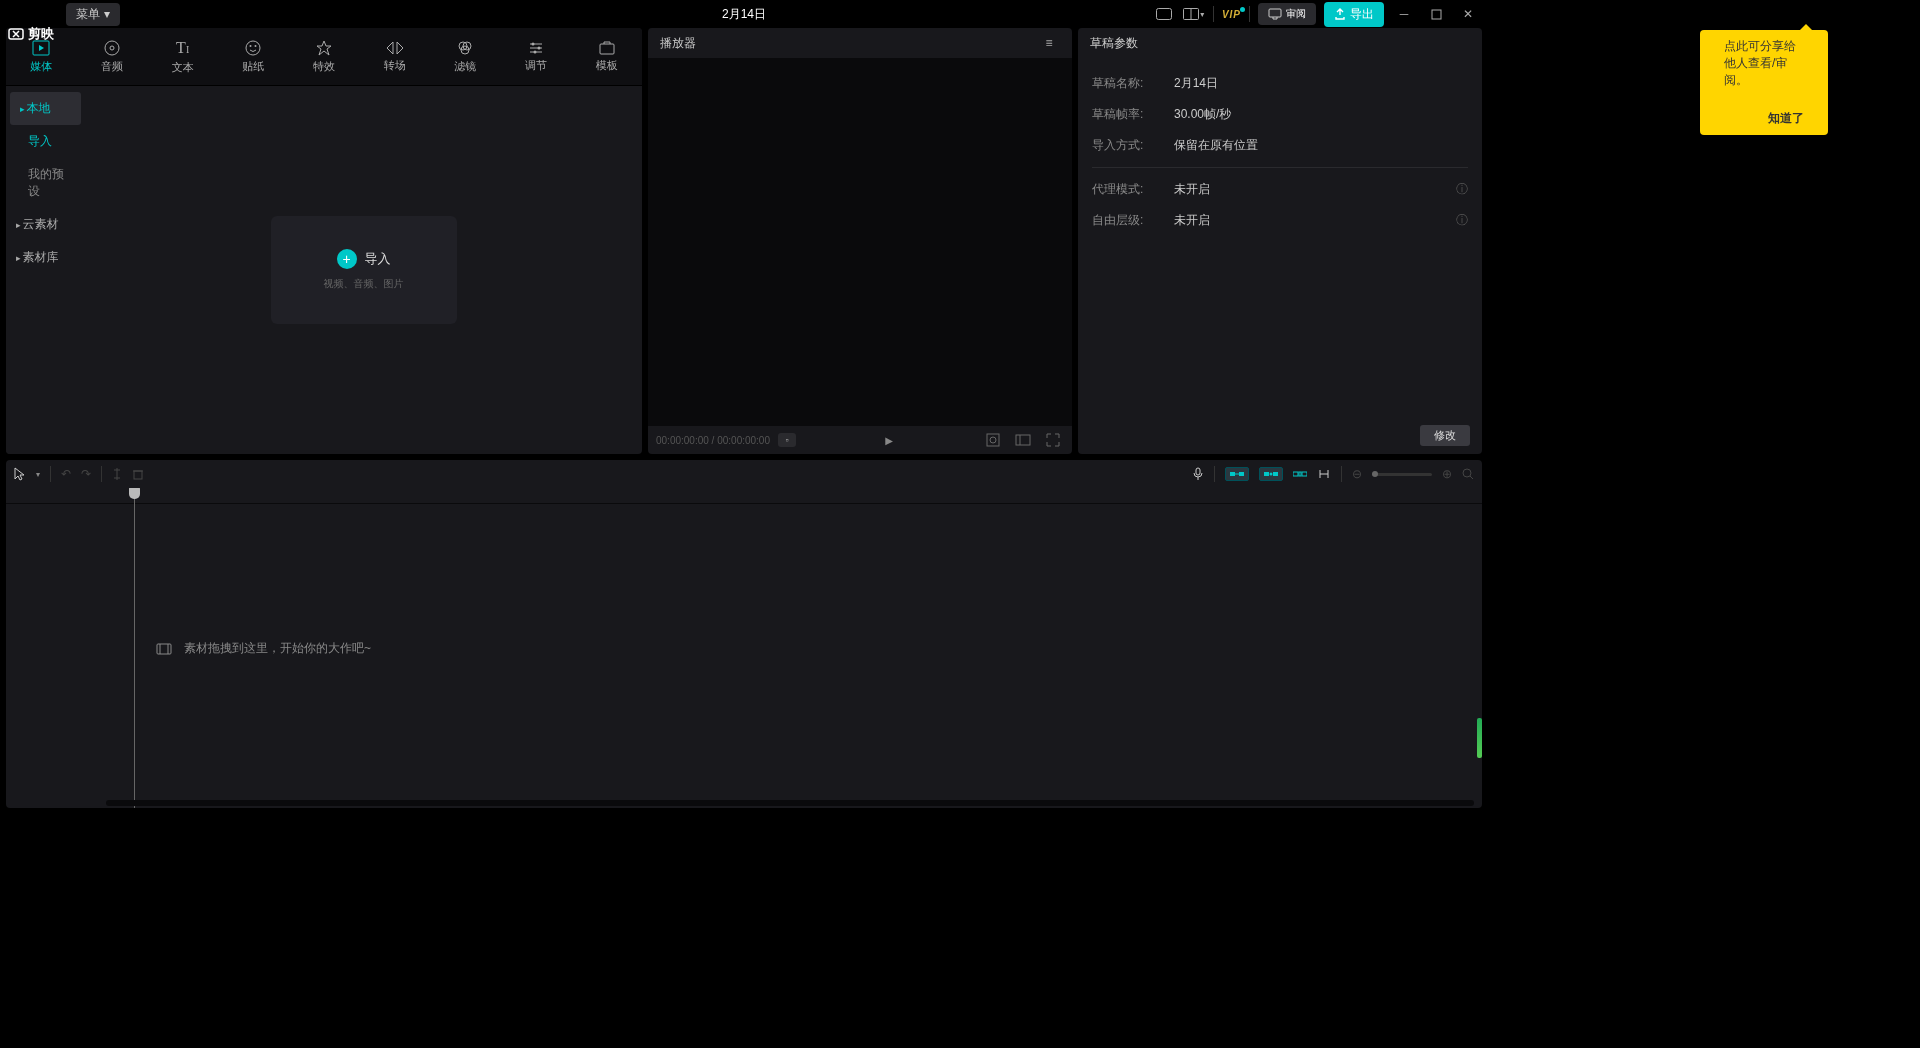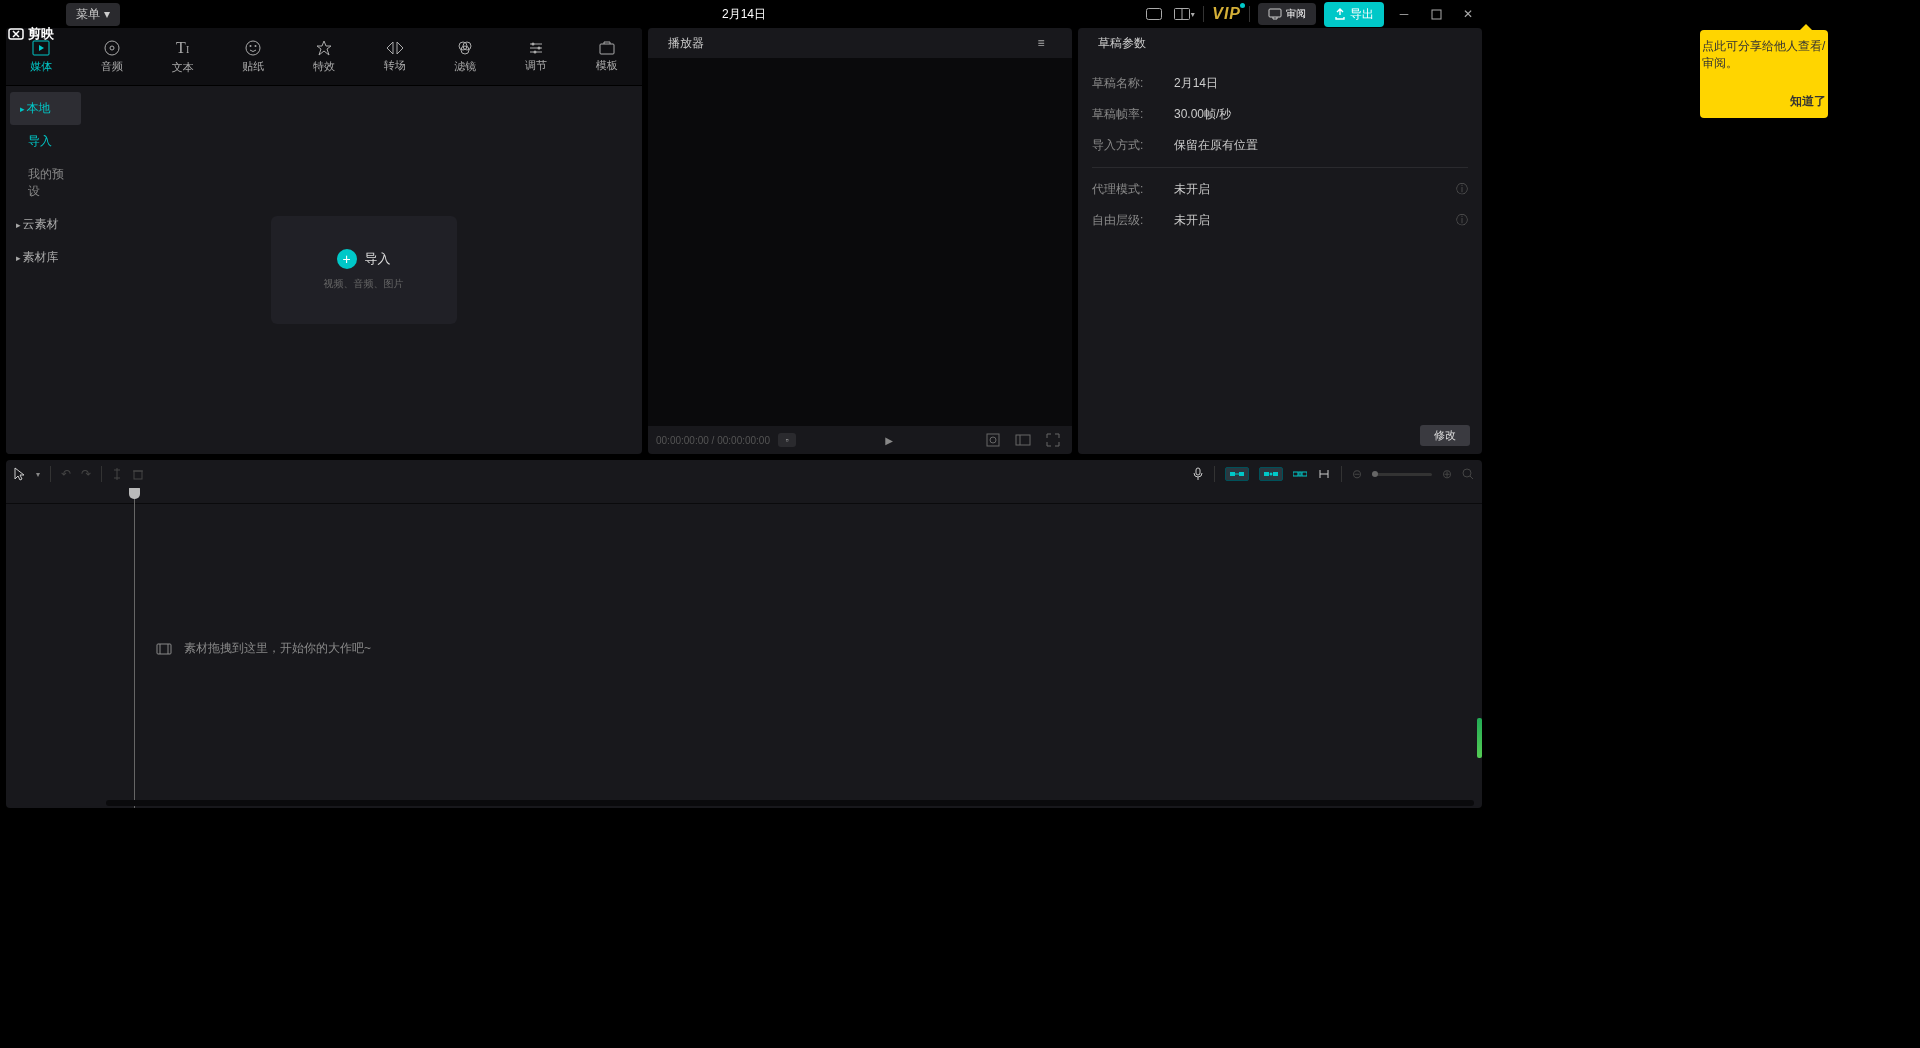--- a/index.html
+++ b/index.html
@@ -3,21 +3,21 @@
 <meta charset="utf-8">
 <style>
 * { margin: 0; padding: 0; box-sizing: border-box; }
 body { background: #000; color: #ccc; font-family: "Microsoft YaHei", sans-serif; font-size: 12px; overflow: hidden; width: 1488px; height: 812px; }
 .titlebar { height: 28px; background: #000; display: flex; align-items: center; padding: 0 8px; position: relative; }
 .logo { display: flex; align-items: center; gap: 4px; color: #fff; font-weight: bold; font-size: 13px; margin-top: 40px; }
 .menu-btn { margin-left: 12px; background: #2a2a2e; color: #ccc; border: none; border-radius: 4px; padding: 3px 10px; display: flex; align-items: center; gap: 4px; cursor: pointer; font-size: 12px; }
 .title-center { position: absolute; left: 50%; transform: translateX(-50%); color: #fff; font-size: 12px; }
 .title-right { margin-left: auto; display: flex; align-items: center; gap: 8px; }
 .icon-btn { width: 22px; height: 22px; display: flex; align-items: center; justify-content: center; color: #aaa; cursor: pointer; border-radius: 3px; }
-.vip-badge { color: #d4af37; font-weight: bold; font-style: italic; font-size: 16px; letter-spacing: 1px; position: relative; }
+.vip-badge { color: #d4af37; font-weight: bold; font-style: italic; font-size: 10px; letter-spacing: 1px; position: relative; }
 .vip-dot { position: absolute; top: -2px; right: -4px; width: 5px; height: 5px; background: #00c8c8; border-radius: 50%; }
 .review-btn { background: #2a2a2e; color: #fff; border: none; border-radius: 4px; padding: 4px 10px; display: flex; align-items: center; gap: 4px; cursor: pointer; font-size: 10px; }
 .export-btn { background: #00c8c8; color: #fff; border: none; border-radius: 4px; padding: 4px 10px; display: flex; align-items: center; gap: 4px; cursor: pointer; font-size: 12px; }
 .win-btn { width: 24px; height: 24px; display: flex; align-items: center; justify-content: center; color: #aaa; cursor: pointer; }
 .divider-v { width: 1px; height: 16px; background: #333; }
 
 .main-row { display: flex; height: 426px; gap: 6px; padding: 0 6px; }
 .panel { background: #18181c; border-radius: 4px; overflow: hidden; display: flex; flex-direction: column; }
 .media-panel { width: 636px; }
 .tabs-row { display: flex; background: #0f0f12; height: 58px; border-bottom: 1px solid #000; }
@@ -31,36 +31,36 @@
 .side-item.sub { padding-left: 22px; color: #888; }
 .side-item.sub.highlight { color: #00c8c8; }
 .media-content { flex: 1; display: flex; align-items: center; justify-content: center; }
 .import-box { width: 186px; height: 108px; background: #202026; border-radius: 6px; display: flex; flex-direction: column; align-items: center; justify-content: center; gap: 8px; cursor: pointer; }
 .import-plus { width: 20px; height: 20px; border-radius: 50%; background: #00c8c8; color: #fff; display: flex; align-items: center; justify-content: center; font-size: 14px; }
 .import-row { display: flex; align-items: center; gap: 8px; }
 .import-label { color: #ddd; font-size: 13px; }
 .import-hint { color: #666; font-size: 10px; }
 
 .player-panel { width: 424px; }
-.panel-header { height: 30px; display: flex; align-items: center; padding: 0 20px; color: #ccc; font-size: 12px; justify-content: space-between; gap: 46px; }
+.panel-header { height: 30px; display: flex; align-items: center; padding: 0 12px; color: #ccc; font-size: 12px; justify-content: space-between; gap: 46px; }
 .player-stage { flex: 1; background: #0a0a0c; margin: 0; }
 .player-controls { height: 28px; display: flex; align-items: center; padding: 0 8px; gap: 8px; color: #555; font-size: 10px; }
 .pc-center { flex: 1; display: flex; justify-content: center; }
 .pc-right { display: flex; gap: 8px; }
 
 .props-panel { flex: 1; position: relative; }
 .props-body { padding: 10px 14px; flex: 1; }
 .prop-row { display: flex; padding: 7px 0; font-size: 12px; }
 .prop-label { width: 82px; color: #888; }
 .prop-value { color: #ccc; flex: 1; }
 .prop-info { color: #555; cursor: pointer; }
 .props-sep { height: 1px; background: #2a2a2e; margin: 6px 0; }
 .modify-btn { position: absolute; bottom: 8px; right: 12px; background: #3a3a40; color: #ddd; border: none; border-radius: 3px; padding: 3px 14px; cursor: pointer; font-size: 11px; }
 
-.tooltip { position: absolute; top: 30px; right: 92px; background: #ffd500; color: #333; padding: 8px 2px; border-radius: 4px; font-size: 12px; z-index: 100; width: 128px; }
+.tooltip { position: absolute; top: 30px; right: 92px; background: #ffd500; color: #333; padding: 8px 24px; border-radius: 4px; font-size: 12px; z-index: 100; width: 128px; }
 .tooltip::before { content: ""; position: absolute; top: -6px; right: 16px; border: 6px solid transparent; border-bottom-color: #ffd500; border-top: none; }
 .tooltip-action { text-align: right; margin-top: 21px; color: #333; font-weight: bold; cursor: pointer; }
 
 .toolbar { height: 28px; background: #18181c; margin: 6px 6px 0 6px; border-radius: 4px 4px 0 0; display: flex; align-items: center; padding: 0 8px; gap: 10px; }
 .tool-icon { color: #888; cursor: pointer; display: flex; align-items: center; }
 .tool-icon.disabled { color: #444; }
 .tool-right { margin-left: auto; display: flex; align-items: center; gap: 10px; }
 .tool-chip { background: #2a3840; border: 1px solid #00515a; padding: 1px 4px; border-radius: 2px; color: #00c8c8; }
 
 .timeline { background: #18181c; margin: 0 6px 6px 6px; border-radius: 0 0 4px 4px; height: 320px; position: relative; overflow: hidden; }

